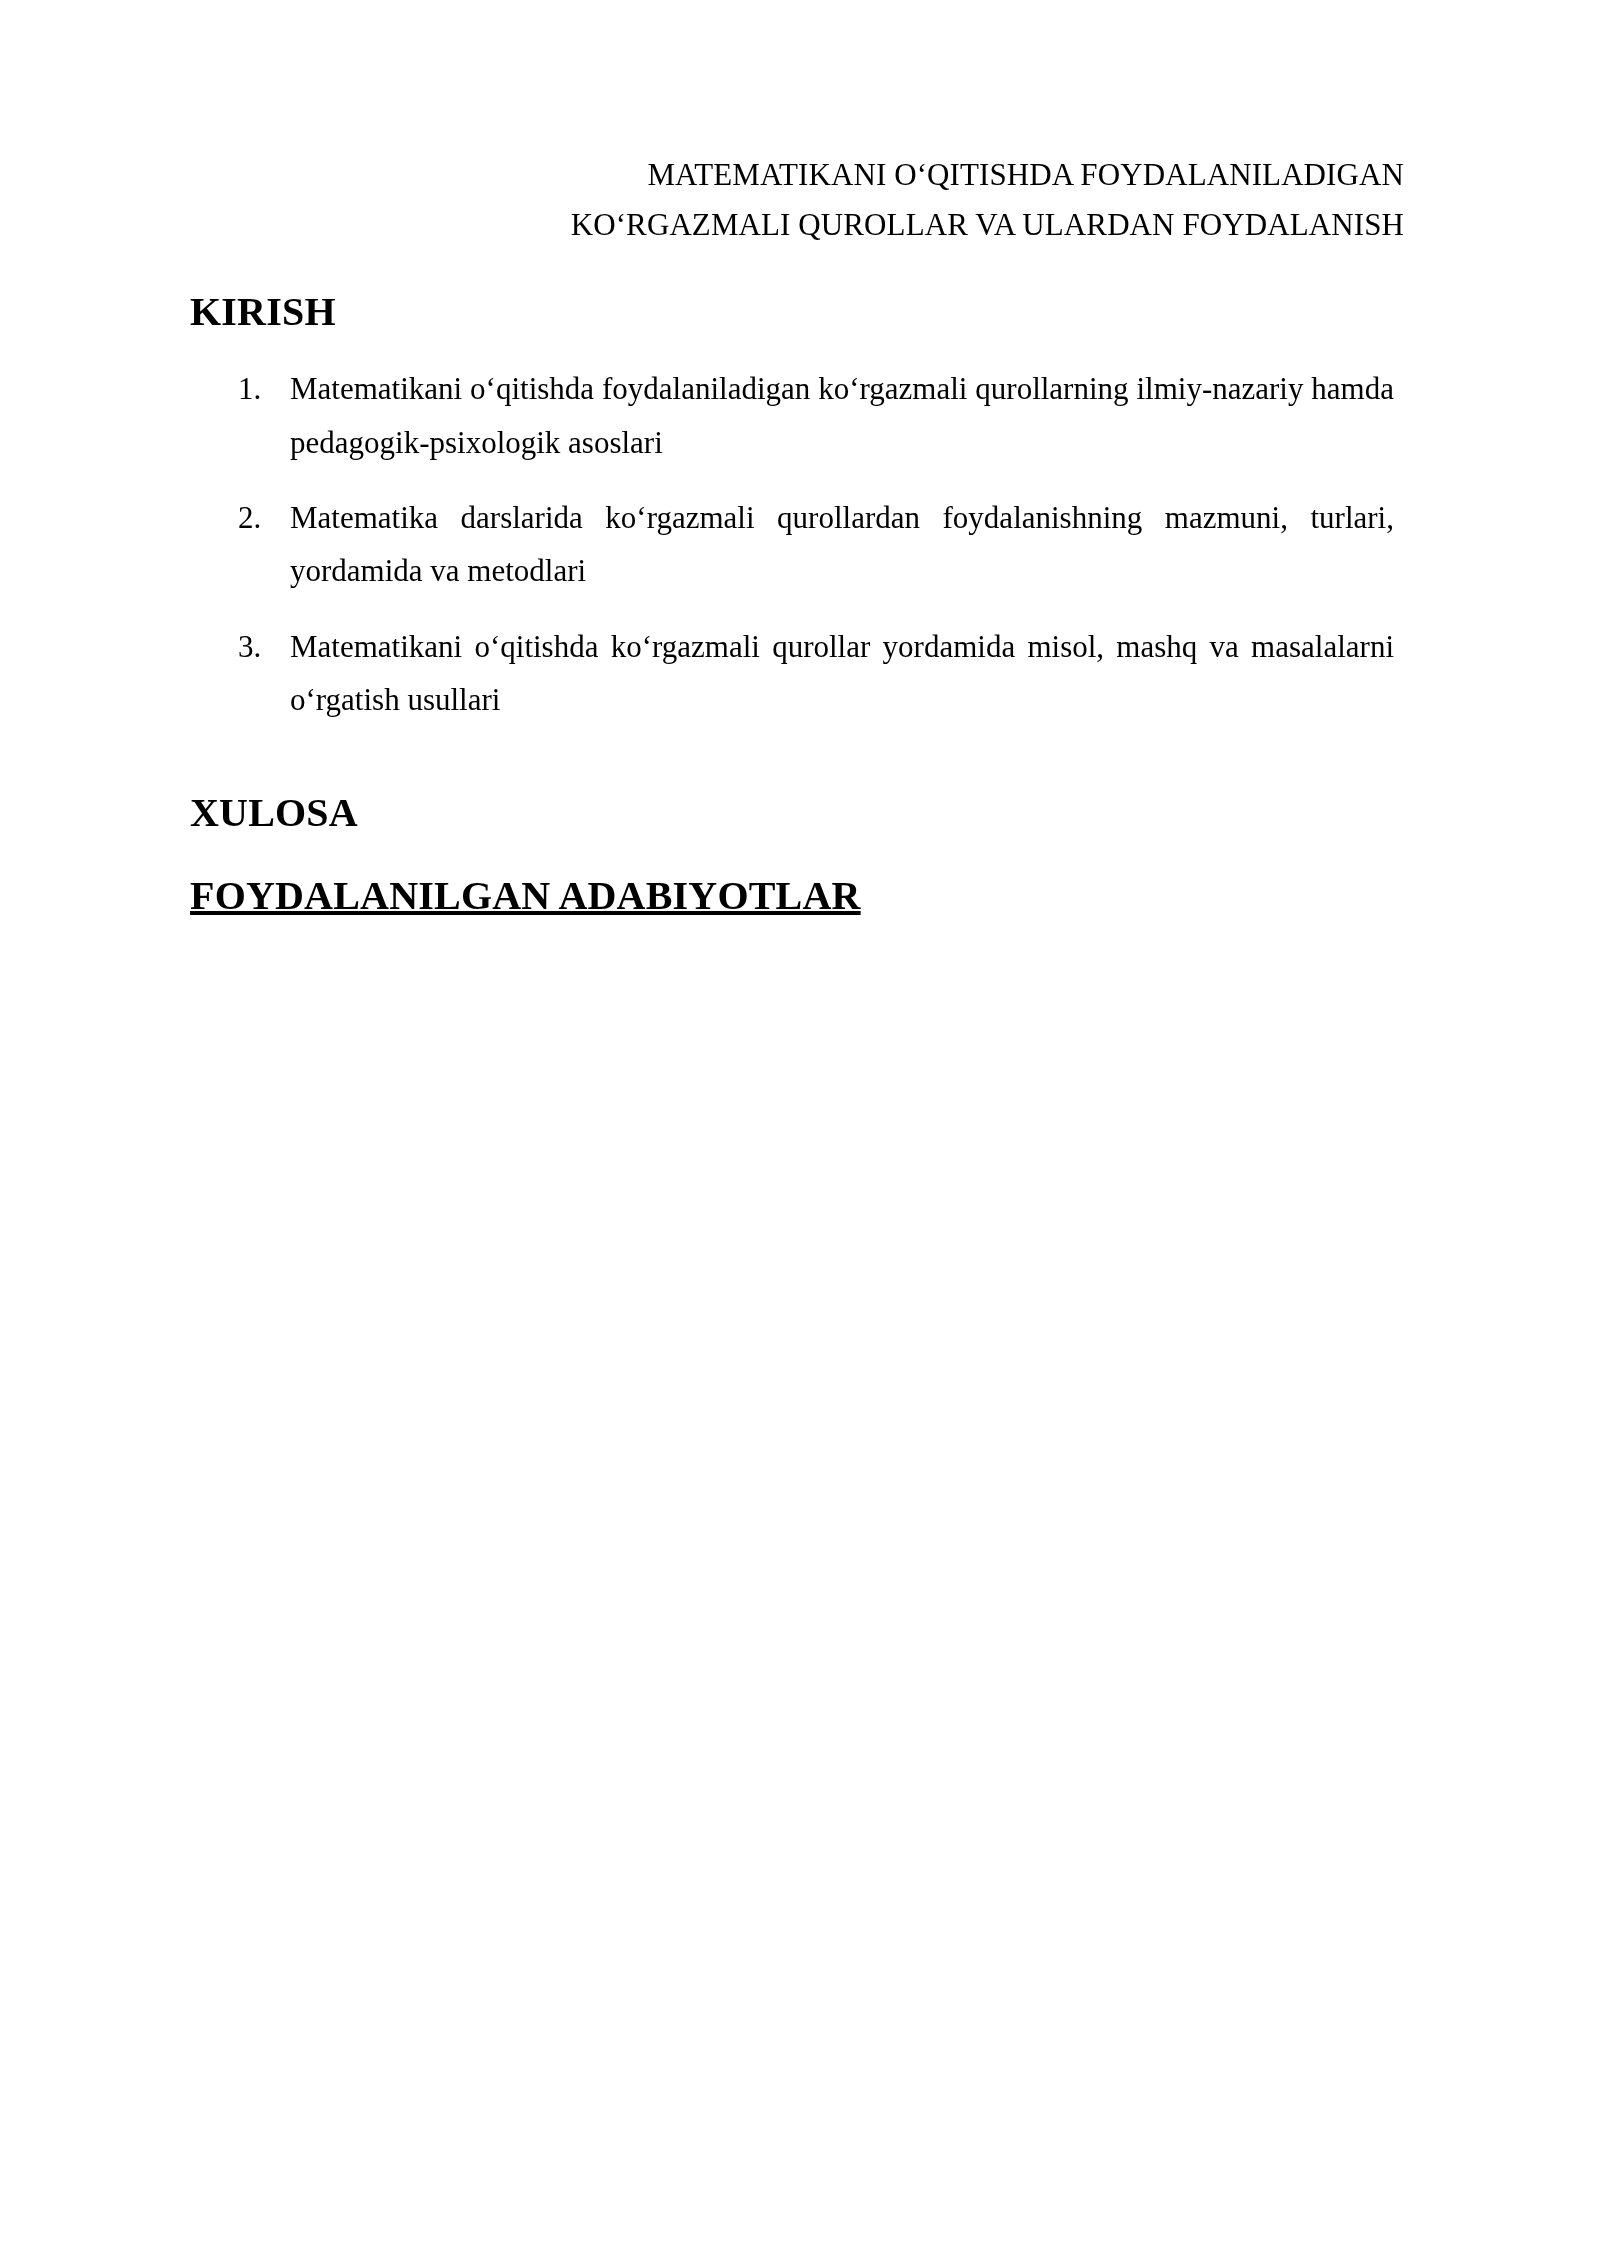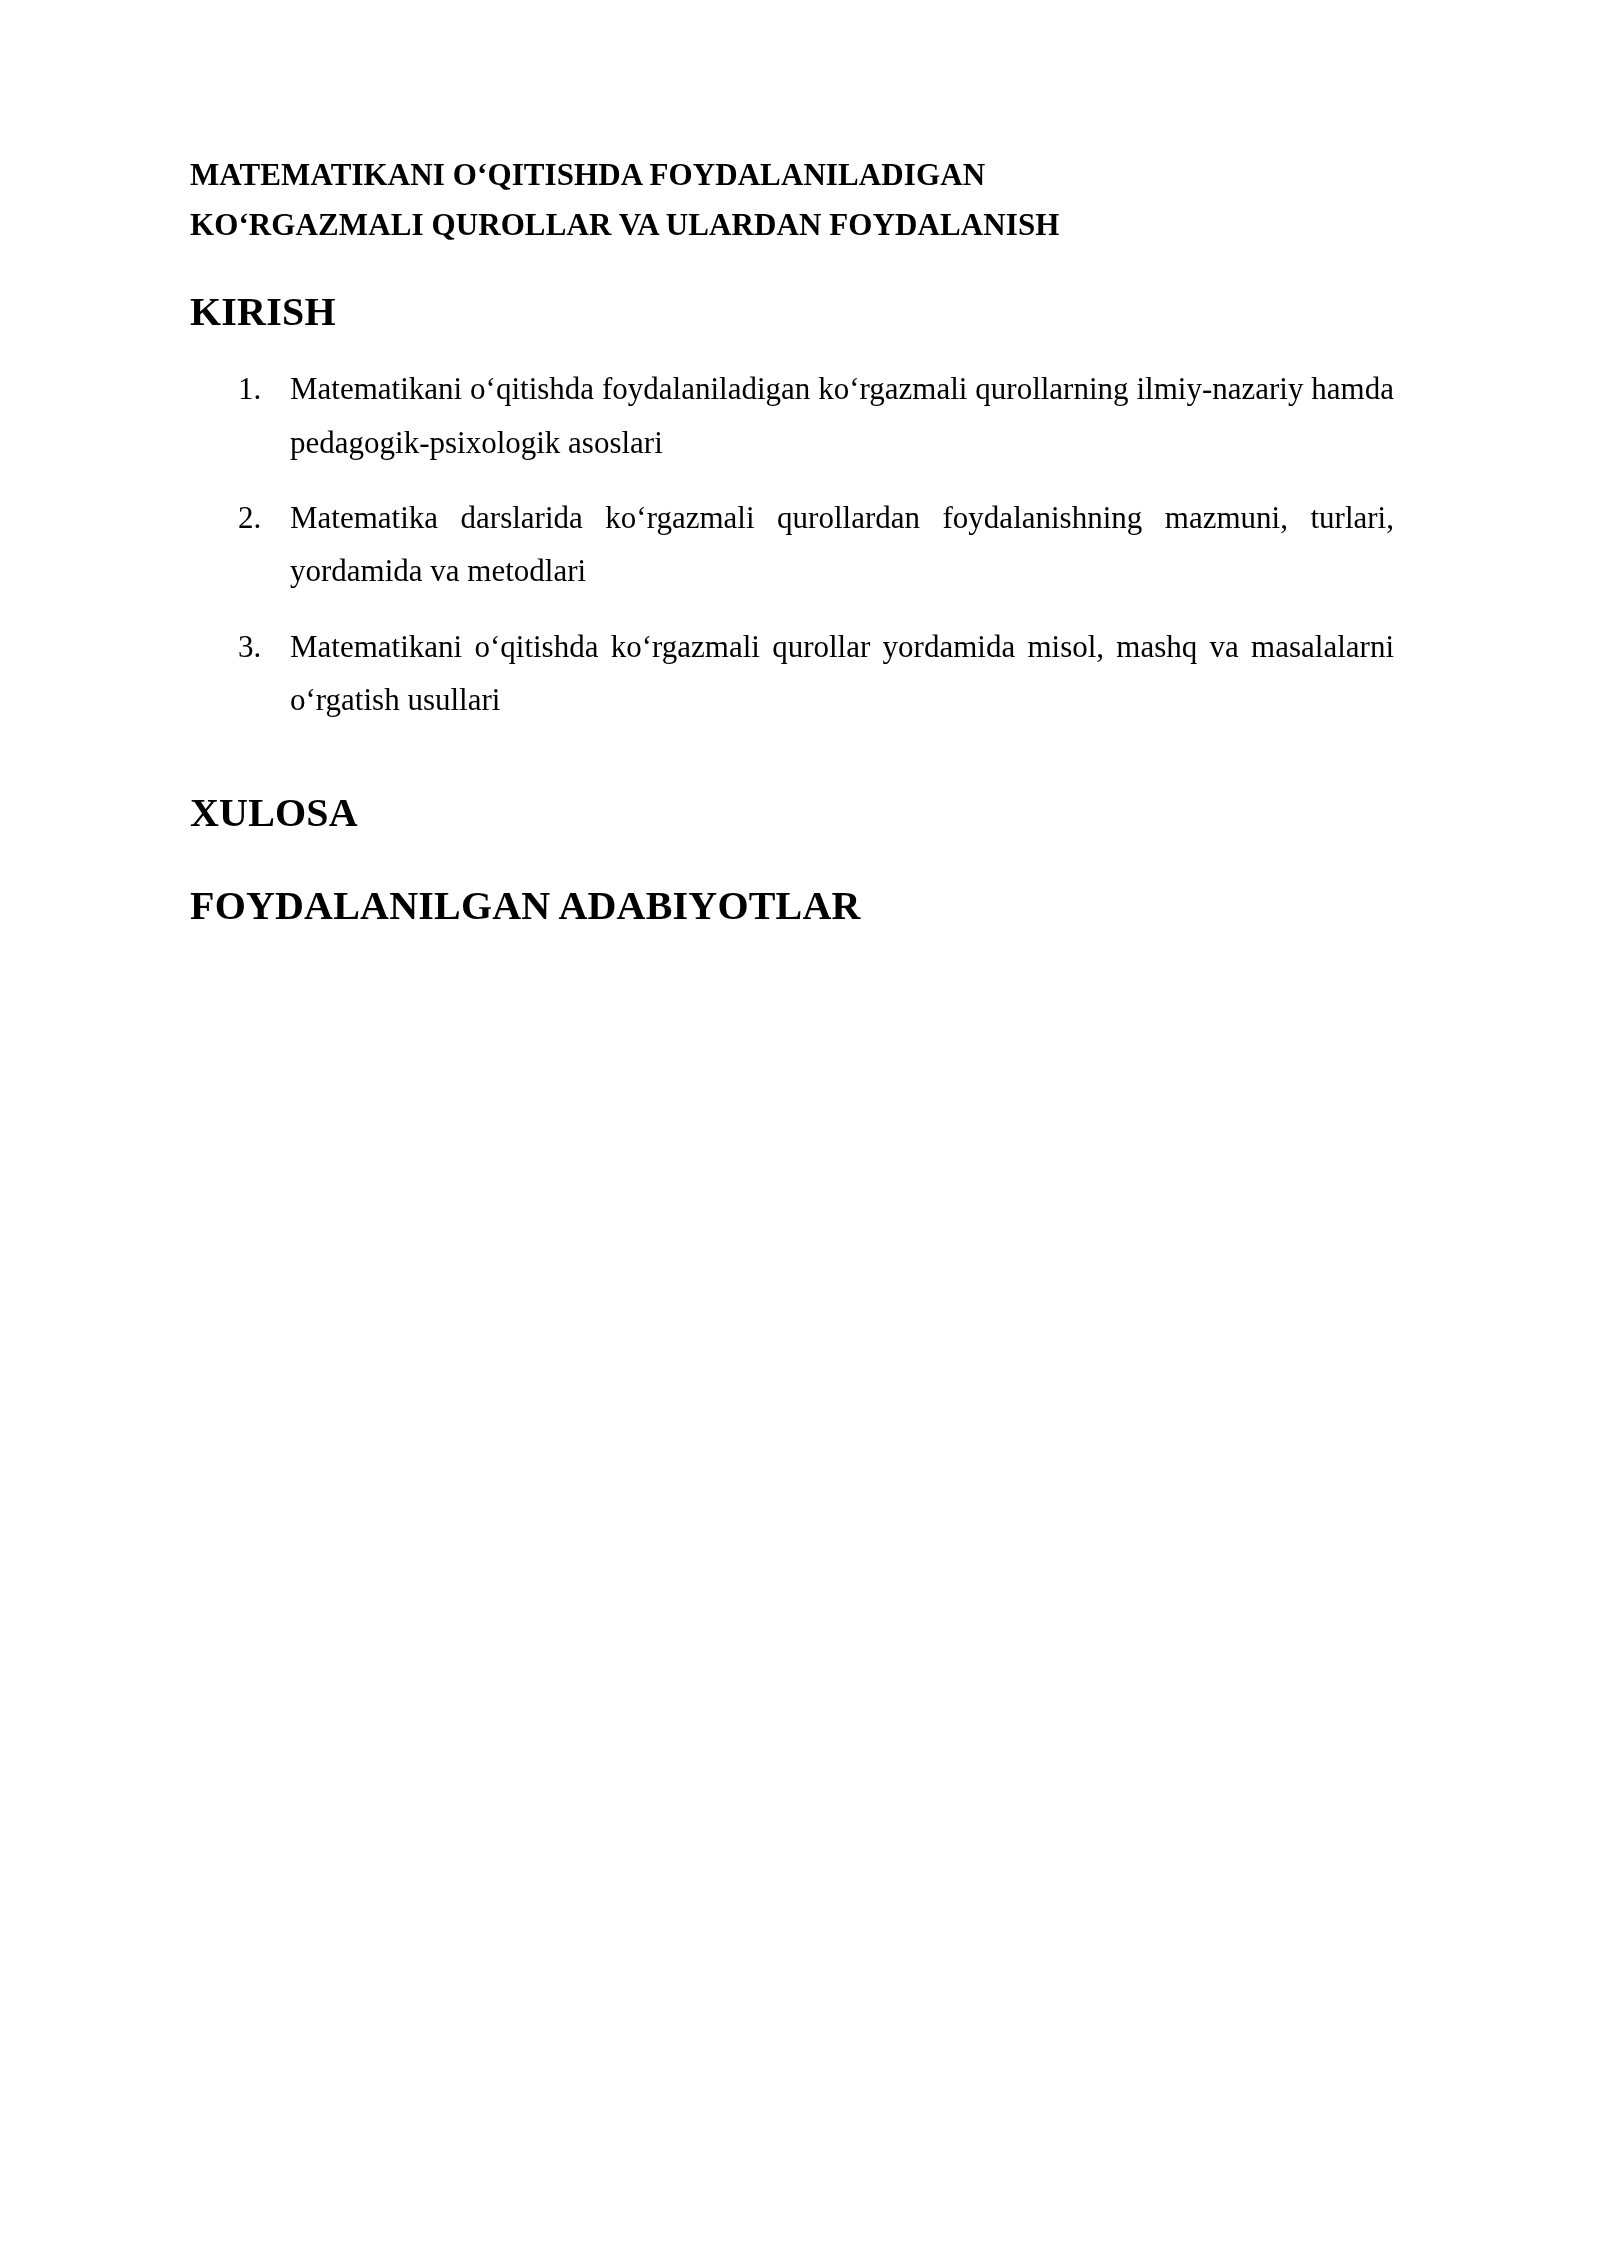--- a/index.html
+++ b/index.html
@@ -15,24 +15,24 @@
     -webkit-font-smoothing: antialiased;
   }
   .page {
     position: relative;
     width: 1600px;
     min-height: 2262px;
     box-sizing: border-box;
     padding: 150px 196px 120px 190px;
   }
   .doc-title {
-    font-weight: bold;
+    font-weight: normal;
     font-size: 31px;
     line-height: 1.62;
-    text-align: left;
+    text-align: right;
     letter-spacing: 0.1px;
     margin: 0 0 4px 0;
   }
   .doc-title .line {
     display: block;
   }
   .section-heading {
     font-weight: bold;
     font-size: 40px;
     line-height: 1.6;
@@ -60,21 +60,22 @@
     position: absolute;
     left: 48px;
     top: 0;
     width: 44px;
     text-align: left;
   }
   .heading-xulosa {
     margin-top: 55px;
   }
   .heading-adabiyotlar {
-    margin-top: 29px;
+    margin-top: 19px;
+    text-decoration: underline;
   }
 </style>
 </head>
 <body>
 
 <div class="page">
 
   <div class="doc-title">
     <span class="line">MATEMATIKANI O‘QITISHDA FOYDALANILADIGAN</span>
     <span class="line">KO‘RGAZMALI QUROLLAR VA ULARDAN FOYDALANISH</span>

